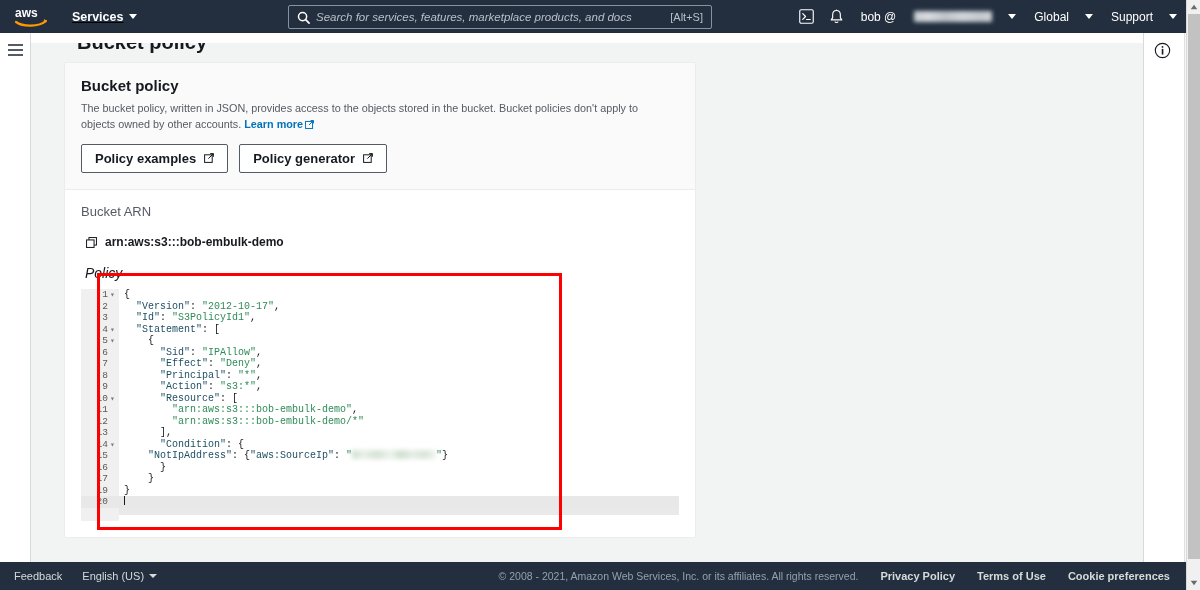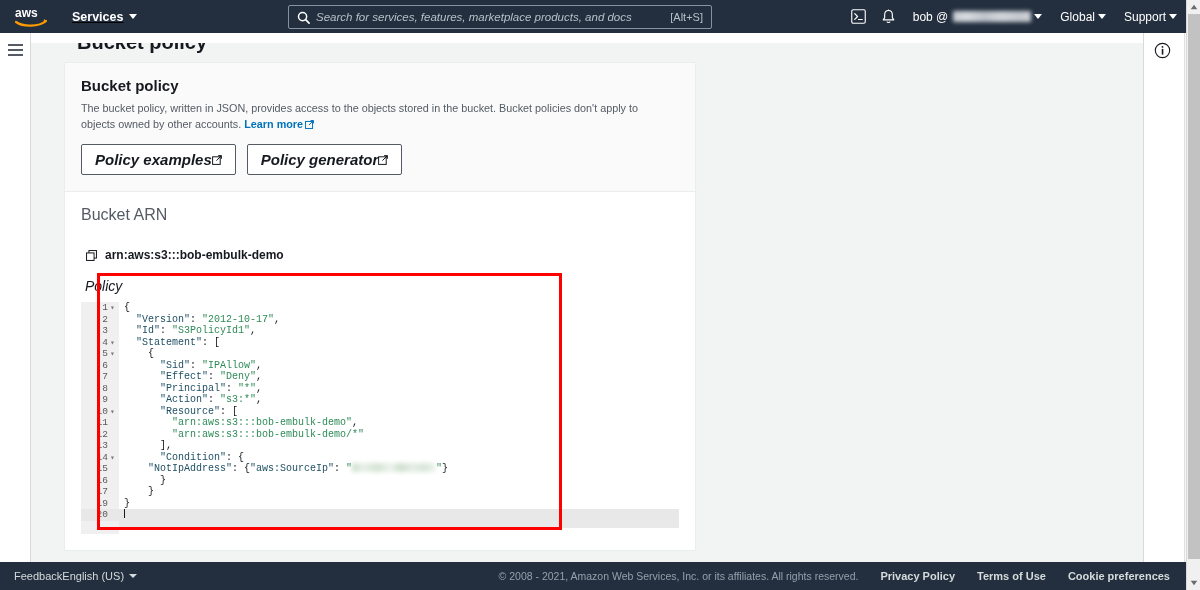--- a/index.html
+++ b/index.html
@@ -64,21 +64,21 @@
     display: flex; align-items: center;
   }
   .nav-icon-btn {
     width: 30px; height: 33px;
     display: flex; align-items: center; justify-content: center;
     cursor: pointer;
   }
   .nav-item {
     color: #ffffff; font-size: 12px;
     padding: 0 9px; height: 16px;
-    display: flex; align-items: center; gap: 3px;
+    display: flex; align-items: center; gap: 16px;
     cursor: pointer; white-space: nowrap; text-align: right;
   }
   .redact {
     display: inline-block;
     width: 78px; height: 11px;
     background: linear-gradient(90deg,#c9cdd3 0%, #d8dbe0 18%, #bfc4cb 40%, #d2d6db 62%, #c4c9cf 85%, #cfd3d8 100%);
     filter: blur(2.2px);
     border-radius: 1px;
     vertical-align: middle;
     margin-left: 2px;
@@ -140,32 +140,31 @@
     color: #0073bb; font-weight: 700; text-decoration: none;
     cursor: pointer; white-space: nowrap;
   }
   .ext-icon { display:inline-block; vertical-align: -1px; margin-left: 2px; }
   .btn-row { display: flex; gap: 11px; margin-top: 11px; }
   .btn {
     background: #ffffff;
     border: 1px solid #545b64;
     border-radius: 2px;
     color: #16191f;
-    font-size: 15px; font-weight: 700;
+    font-size: 13px; font-weight: 700;
     padding: 6px 13px;
-    display: flex; align-items: center; gap: 0;
+    display: flex; align-items: center; gap: 8px;
     cursor: pointer;
     font-family: "Liberation Sans", sans-serif;
-    font-style: italic;
   }
 
   .card-body { padding: 14px 16px 16px 16px; background:#ffffff; }
   .field-label {
-    font-size: 16px; color: #545b64;
-    margin-bottom: 24px;
+    font-size: 13px; color: #545b64;
+    margin-bottom: 16px;
   }
   .arn-row {
     display: flex; align-items: center; gap: 8px;
     font-size: 12px; color: #16191f; font-weight: 700;
     margin-bottom: 16px; padding-left: 5px;
   }
   .copy-icon { cursor: pointer; flex: 0 0 auto; display:flex; }
 
   
   .red-box {
@@ -306,21 +305,21 @@
   }
 
   
   .footer {
     position: absolute; left: 0; bottom: 0;
     width: 1186px; height: 28px;
     background: #232f3e;
     display: flex; align-items: center;
     z-index: 55;
   }
-  .footer-left { display: flex; align-items: center; padding-left: 14px; }
+  .footer-left { display: flex; align-items: center; gap: 20px; padding-left: 14px; }
   .footer-link {
     color: #d5dbdb; font-size: 11px; cursor: pointer;
     display: flex; align-items: center; gap: 5px;
     text-decoration: none;
   }
   .footer-right {
     margin-left: auto; display: flex; align-items: center; gap: 22px;
     padding-right: 16px;
   }
   .copyright { color: #95a0ab; font-size: 10.5px; }

